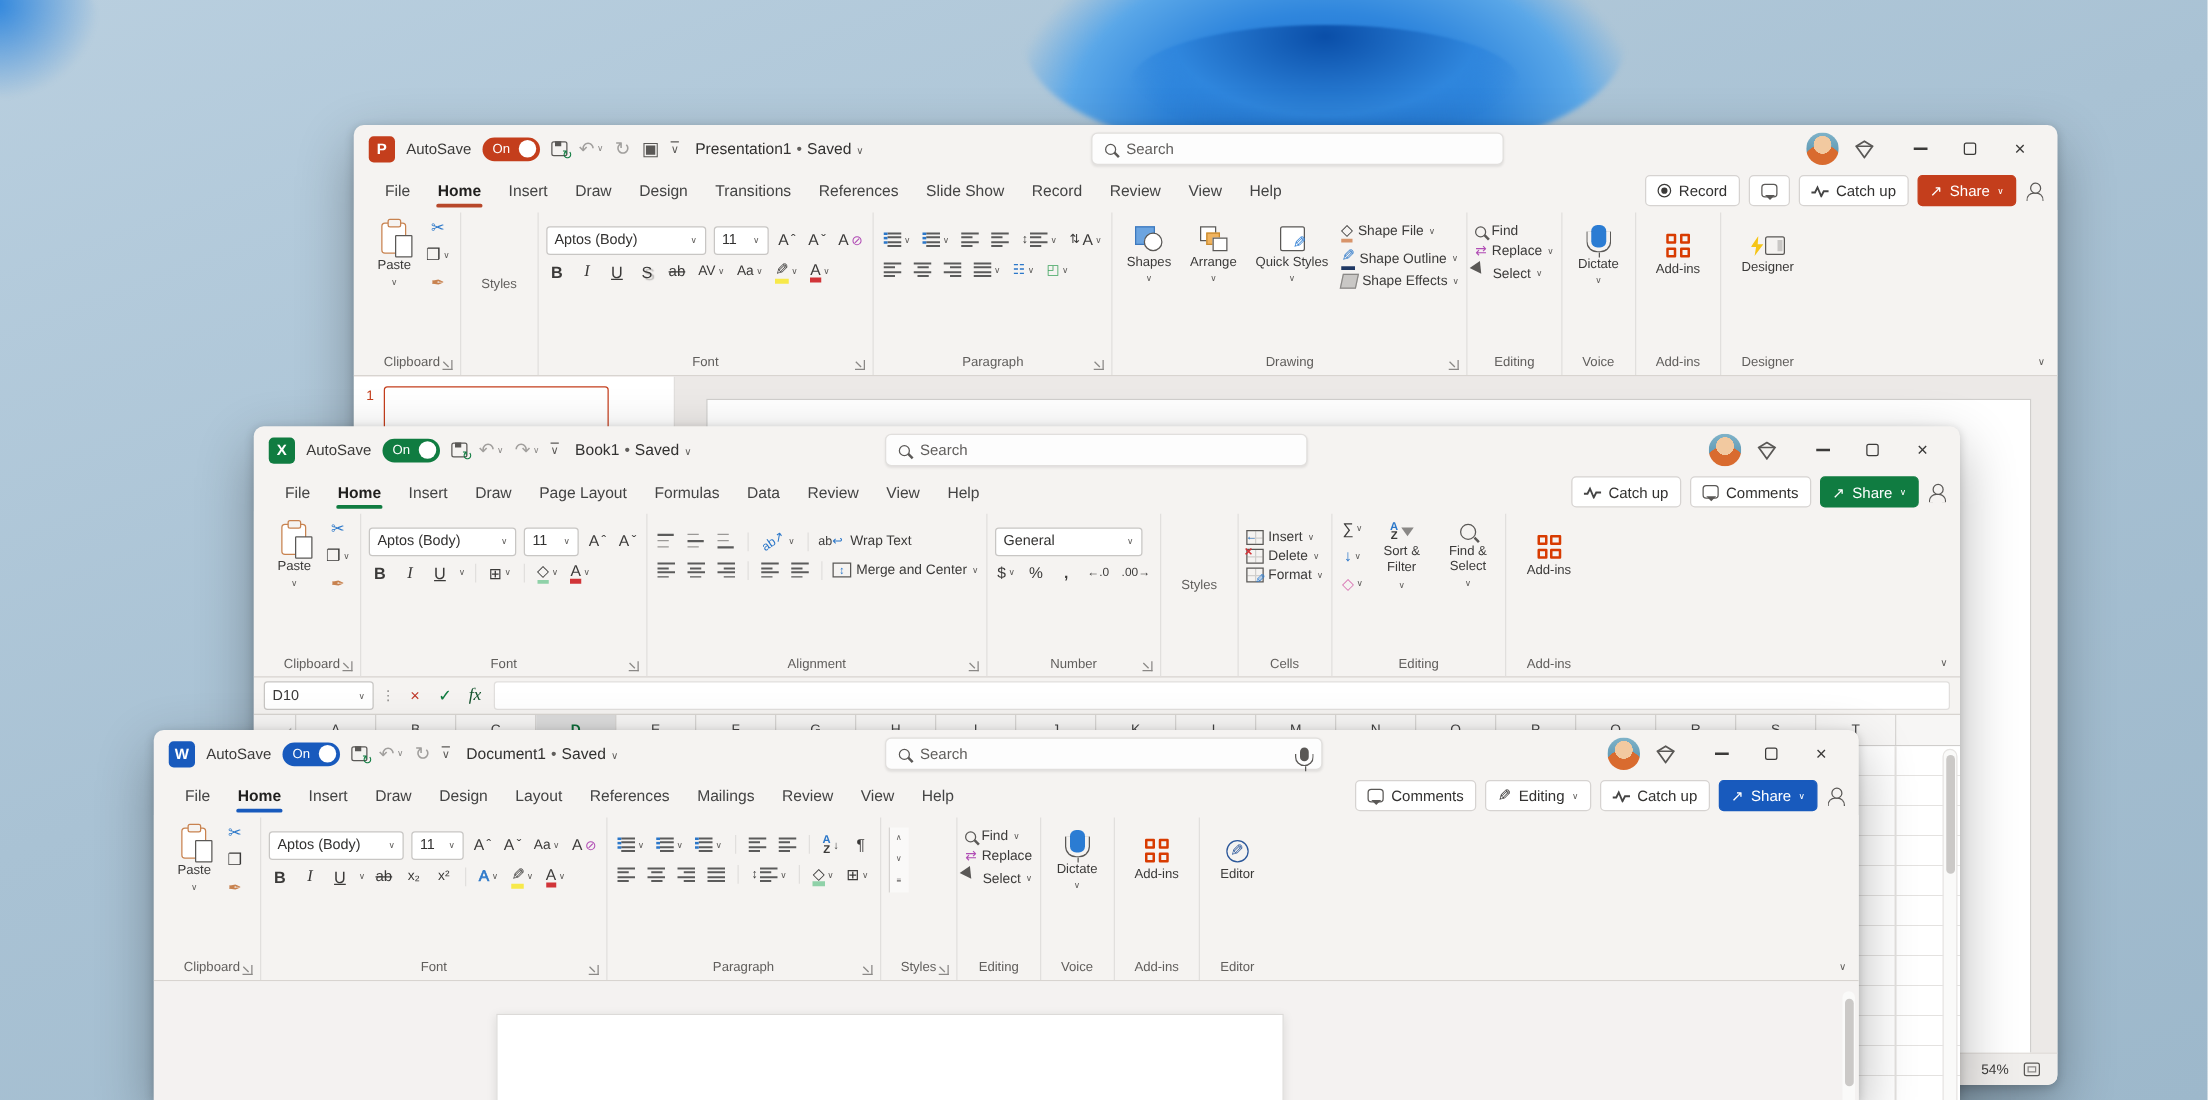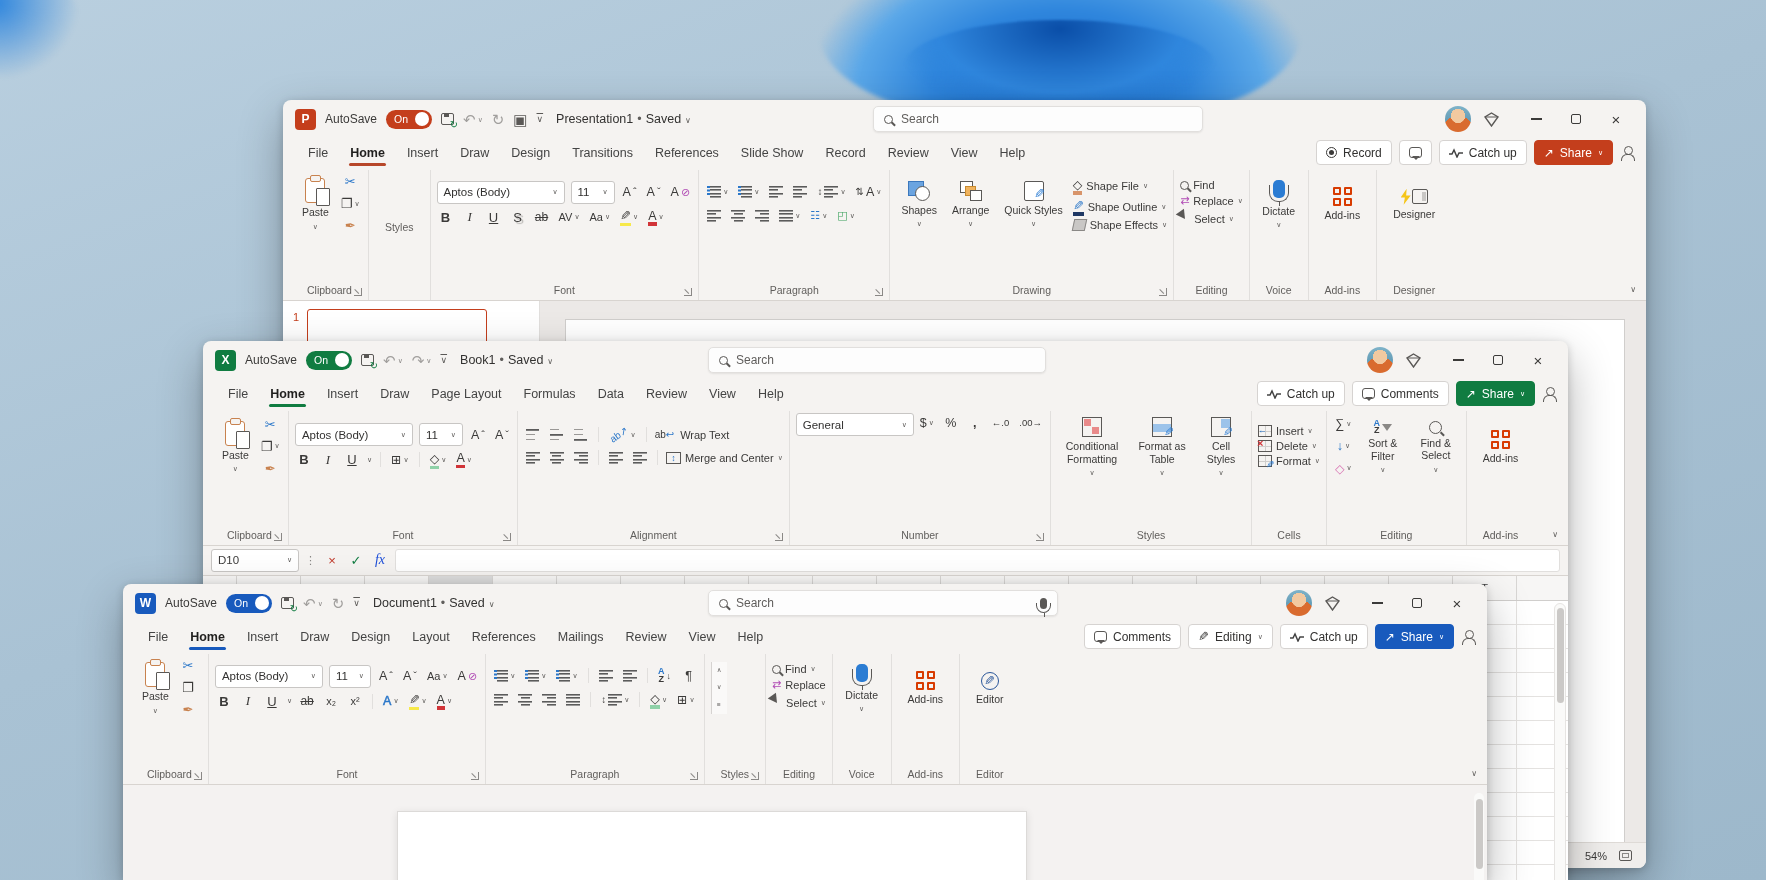--- a/index.html
+++ b/index.html
@@ -169,21 +169,21 @@
   .merge-ic { width:15px; height:12px; border:1.3px solid #5a5856; position:relative; display:flex; align-items:center; justify-content:center; }
   .merge-ic::after { content:"\2195"; font-size:9px; color:#2b77c9; }
   .pencil { font-size:13px; transform:scaleX(-1); display:inline-block; }
   .eff-ic { width:13px; height:12px; background:#c9c7c5; border:1.2px solid #8a8886; transform:skewX(-12deg); }
   .bolt { width:10px; height:16px; background:#f5c518; clip-path:polygon(60% 0,0 55%,42% 55%,30% 100%,100% 42%,55% 42%); }
   .designer-ic { display:flex; align-items:center; gap:1px; }
   .designer-ic .panel { width:16px; height:15px; border:1.5px solid #5a5856; border-radius:2px; background:linear-gradient(#c9c7c5,#c9c7c5) 9px 2px/4px 9px no-repeat; }
   .editor-ic { width:18px; height:18px; border:1.7px solid #2b579a; border-radius:50%; display:flex; align-items:center; justify-content:center; color:#2b579a; font-size:11px; }
   .an-ic { width:19px; height:19px; border:2px solid #d83b01; border-radius:2px; position:relative; }
   .an-ic::after { content:""; position:absolute; right:2px; top:2px; bottom:2px; width:6px; background:#d83b01; }
-  .fx { font-family:"Liberation Serif",serif; font-style:italic; font-size:14px; color:#1d4ed8; }
+  .fx { font-family:"Liberation Serif",serif; font-style:italic; font-size:14px; color:#14532d; }
 
   
   .win-ppt { --accent:#C43E1C; left:283px; top:100px; width:1363px; height:768px; z-index:1; }
   .win-ppt .tab.active::after { background:#B7472A; }
   .ppt-content { flex:1; display:flex; background:#ece9e7; overflow:hidden; }
   .thumb-panel { flex:0 0 257px; background:#fff; border-right:1px solid #e1dfdd; padding:8px 0 0 10px; display:flex; gap:8px; }
   .thumb-num { font-size:11px; color:#C43E1C; padding-top:2px; }
   .slide-thumb { width:180px; height:110px; background:#fff; border:1.6px solid #C43E1C; border-radius:3px; }
   .canvas-area { flex:1; position:relative; }
   .slide-canvas { position:absolute; left:25px; top:18px; width:1060px; height:600px; background:#fff; border:1px solid #d0cecc; }
@@ -717,54 +717,37 @@
               <span class="merge-ic"></span>
               <span>Merge and Center</span>
               <span class="chev">∨</span>
             </span>
         </div>
       </div>
       <div class="grp-label"><span>Alignment</span><span class="dlg"></span></div>
     </div>
 
     <div class="grp">
-      <div class="grp-body" style="flex-direction:row; align-items:flex-start; gap:4px; justify-content:center;">
+      <div class="grp-body" style="flex-direction:column; align-items:flex-start; gap:4px; justify-content:center;">
         <div class="combo" style="width:118px;">
             <span>General</span>
             <span class="chev">∨</span>
           </div>
         <div class="smrow">
           <span class="smbtn">$<span class="chev">∨</span></span>
           <span class="smbtn">%</span>
           <span class="smbtn" style="font-weight:bold;">,</span>
           <span class="smbtn" style="font-size:9.5px;">←.0</span>
           <span class="smbtn" style="font-size:9.5px;">.00→</span>
         </div>
       </div>
       <div class="grp-label"><span>Number</span><span class="dlg"></span></div>
     </div>
 
     <div class="grp">
-      <div class="grp-body">
-        <div class="bigbtn" style="max-width:70px;">
-            <span class="cf-ic"></span>
-            <span>Conditional Formatting</span>
-            <span class="chev">∨</span>
-          </div>
-        <div class="bigbtn" style="max-width:60px;">
-            <span class="ft-ic"></span>
-            <span>Format as Table</span>
-            <span class="chev">∨</span>
-          </div>
-        <div class="bigbtn" style="max-width:48px;">
-            <span class="cs-ic"></span>
-            <span>Cell Styles</span>
-            <span class="chev">∨</span>
-          </div>
-      </div>
       <div class="grp-label"><span>Styles</span></div>
     </div>
 
     <div class="grp">
       <div class="grp-body">
         <div class="smcol" style="align-items:flex-start;">
           <span class="inlbtn">
               <span class="cell-ic ins"></span>
               <span>Insert</span>
               <span class="chev">∨</span>

